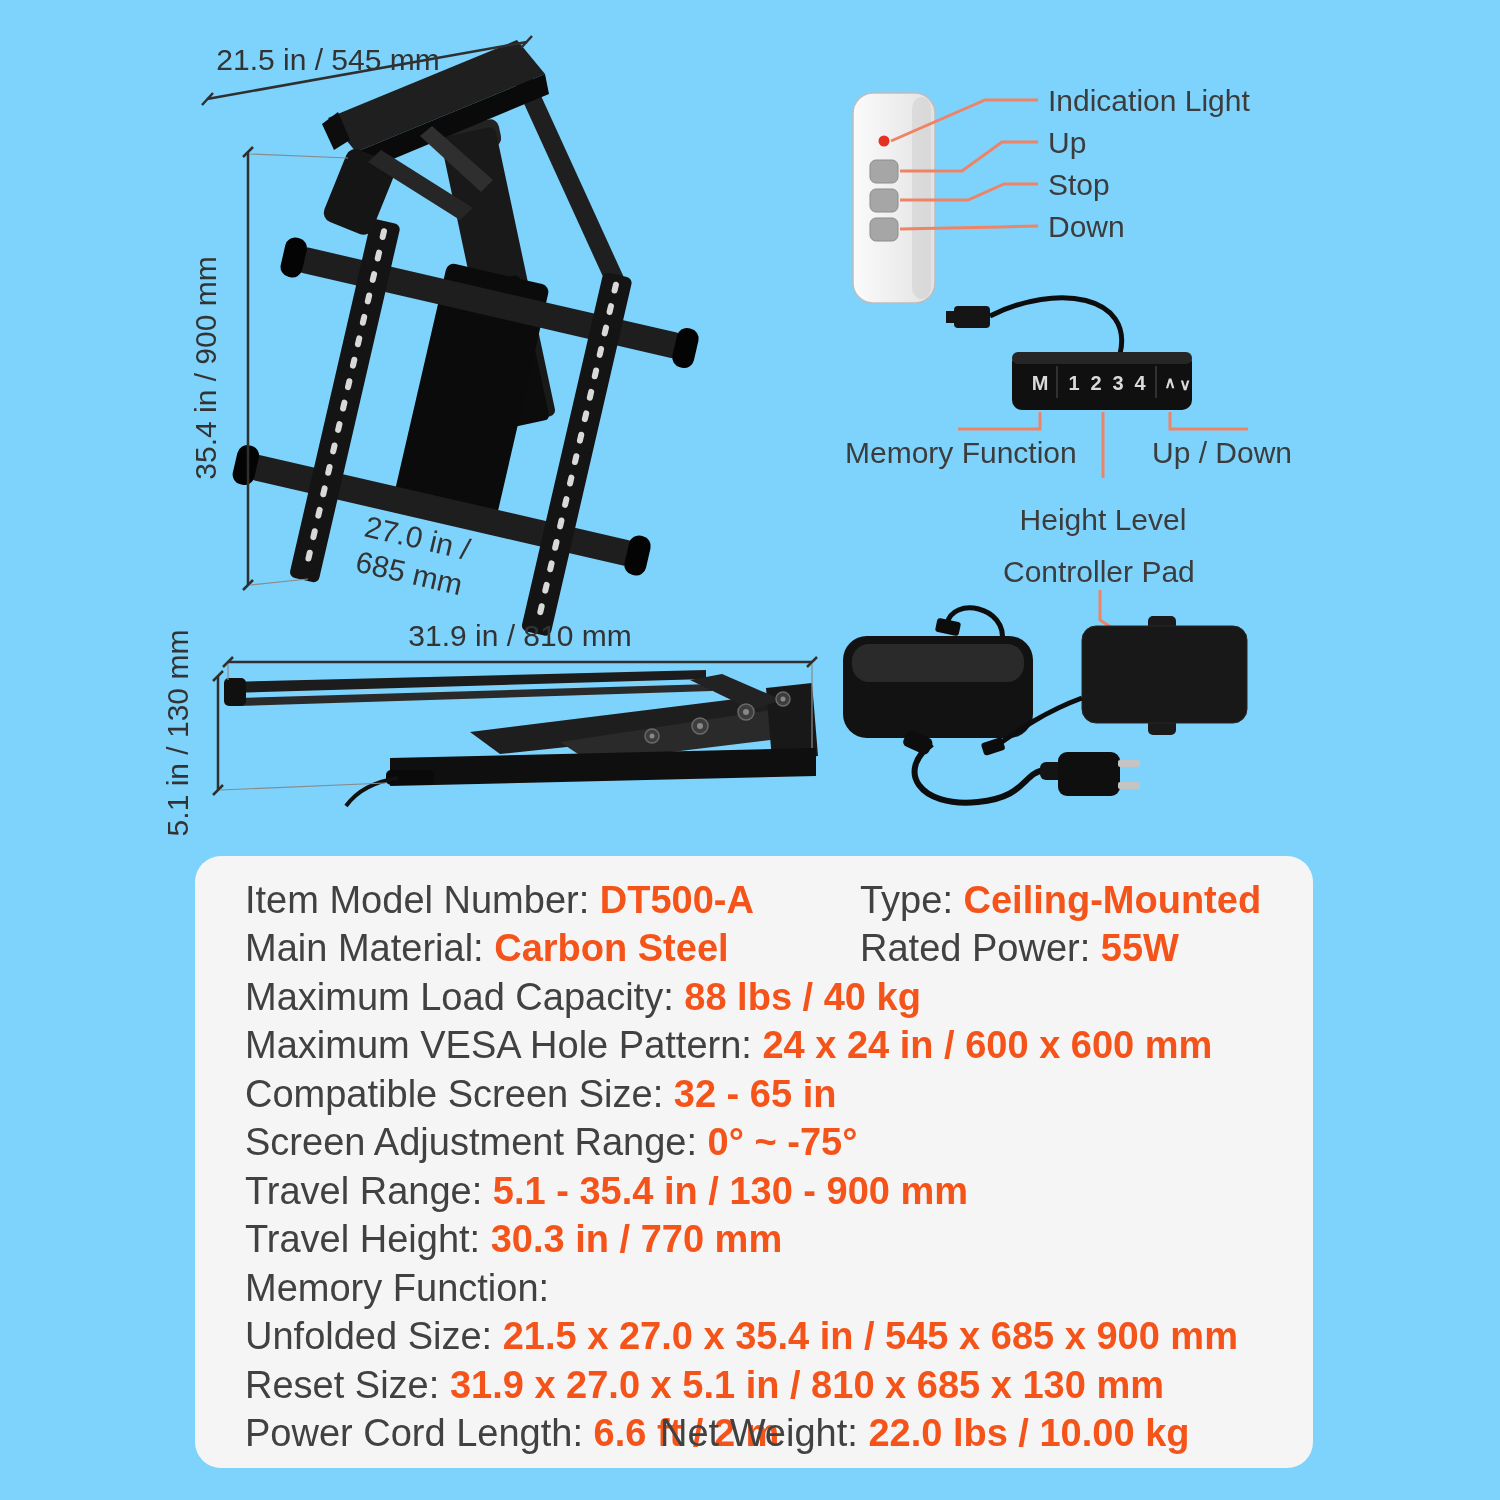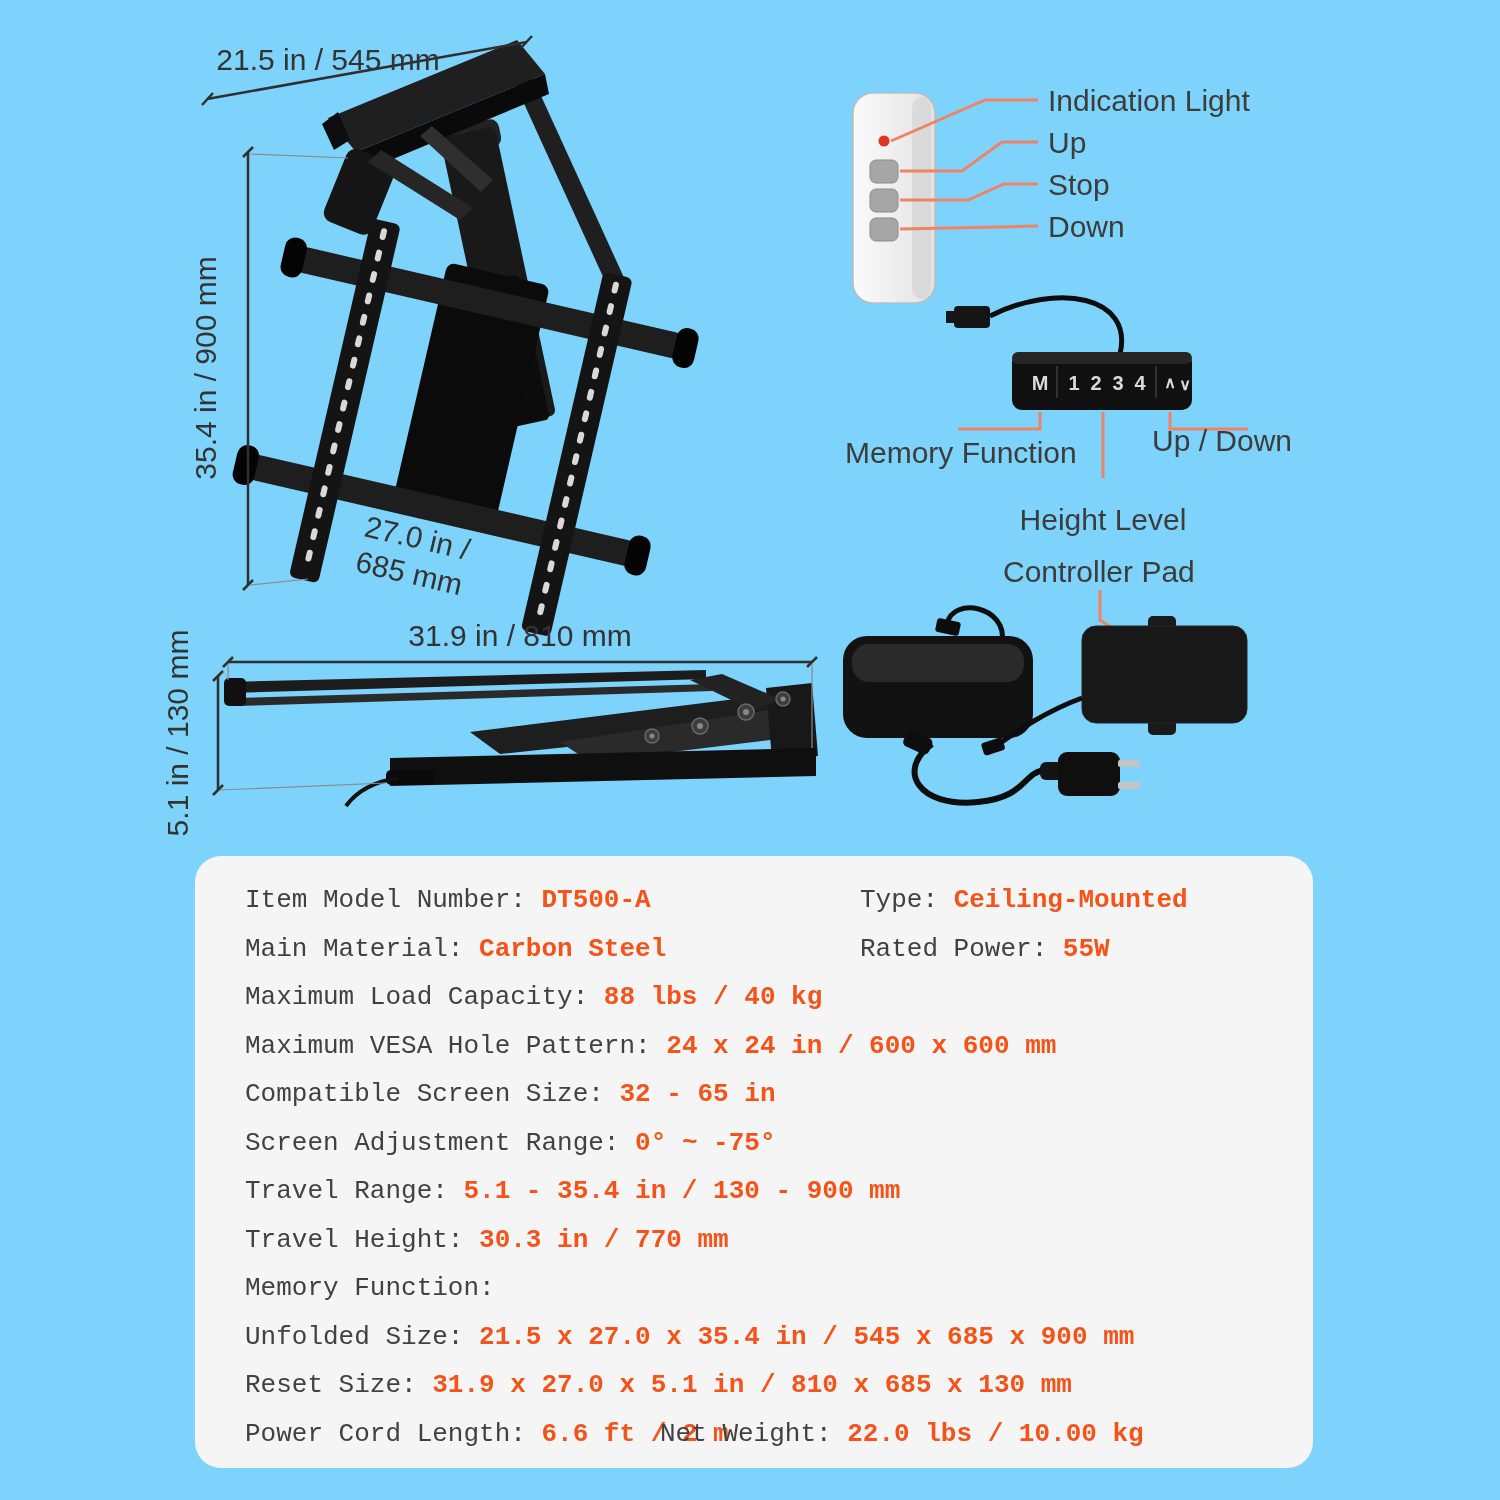--- a/index.html
+++ b/index.html
@@ -6,21 +6,21 @@
   .page{position:relative;width:1500px;height:1500px;background:#7dd3fc;overflow:hidden;
         font-family:"Liberation Sans",sans-serif;}
   svg.art{position:absolute;left:0;top:0;width:1500px;height:1500px;}
   svg text{font-family:"Liberation Sans",sans-serif;}
   .dim{fill:#333333;font-size:30px;}
   .padglyph{fill:#dadada;font-size:20px;font-weight:bold;}
   .padglyph.small{font-size:16px;}
   .callout-label{position:absolute;font-size:30px;color:#3c3c3c;white-space:nowrap;}
   .spec-panel{position:absolute;left:195px;top:856px;width:1118px;height:612px;
               background:#f5f5f5;border-radius:26px;padding:20px 0 0 50px;box-sizing:border-box;}
-  .spec-row{display:flex;height:48.5px;align-items:center;font-size:26px;font-family:Liberation Mono, monospace;}
+  .spec-row{display:flex;height:48.5px;align-items:center;font-size:38px;}
   .pair{display:flex;white-space:pre;}
   .w615{width:615px;}
   .w415{width:415px;}
   .lab{color:#414141;}
   .val{color:#f4531a;font-weight:700;text-align:right;}
 </style>
 </head>
 <body>
 
 <div class="page">
@@ -186,21 +186,21 @@
       <rect x="1118" y="760" width="22" height="7" rx="2" fill="#c4c4c4"></rect>
       <rect x="1118" y="782" width="22" height="7" rx="2" fill="#c4c4c4"></rect>
     </g>
   </svg>
 
   <div class="callout-label" style="left:1048px;top:84px">Indication Light</div>
   <div class="callout-label" style="left:1048px;top:126px">Up</div>
   <div class="callout-label" style="left:1048px;top:168px">Stop</div>
   <div class="callout-label" style="left:1048px;top:210px">Down</div>
   <div class="callout-label" style="left:845px;top:436px">Memory Function</div>
-  <div class="callout-label" style="left:1152px;top:424px">Up / Down</div>
+  <div class="callout-label" style="left:1152px;top:436px">Up / Down</div>
   <div class="callout-label" style="left:1103px;top:503px;transform:translateX(-50%)">Height Level</div>
   <div class="callout-label" style="left:1003px;top:555px">Controller Pad</div>
 
   <div class="spec-panel">
     <div class="spec-row">
       <div class="pair w615"><span class="lab">Item Model Number: </span><span class="val">DT500-A</span></div>
       <div class="pair"><span class="lab">Type: </span><span class="val">Ceiling-Mounted</span></div>
     </div>
     <div class="spec-row">
       <div class="pair w615"><span class="lab">Main Material: </span><span class="val">Carbon Steel</span></div>

